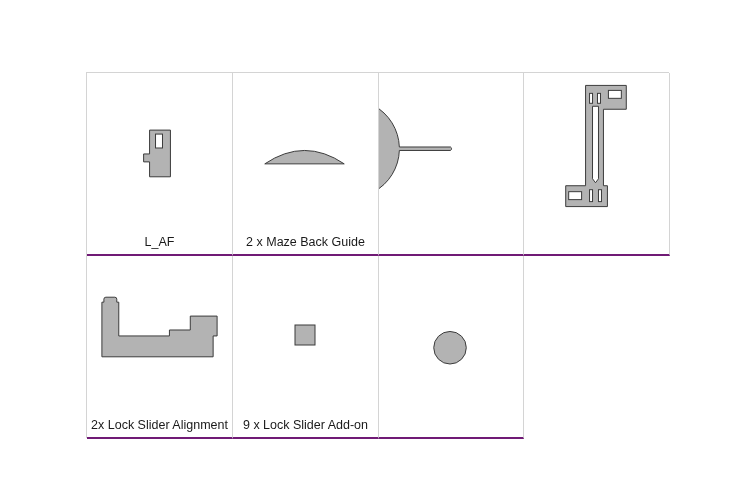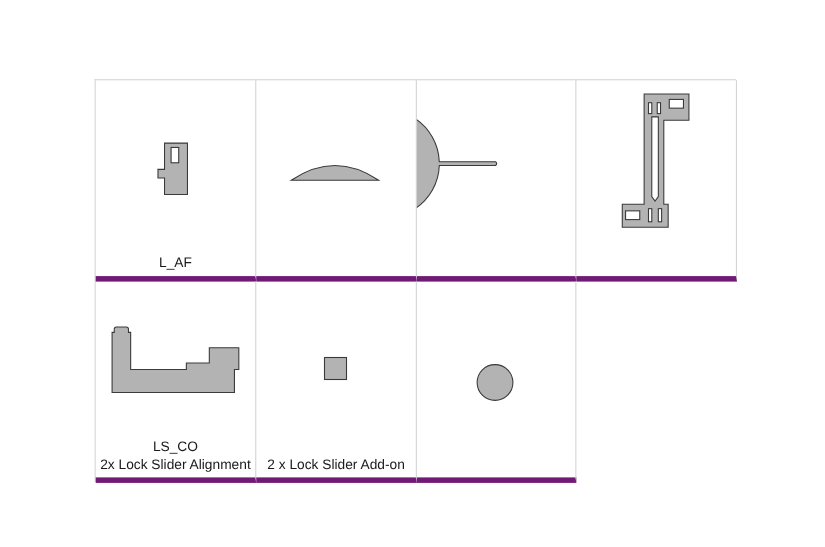--- a/index.html
+++ b/index.html
@@ -2,21 +2,21 @@
 <html><head>
 <meta charset="utf-8">
 <style>
   html, body { margin: 0; padding: 0; background: #ffffff; }
   body { width: 750px; height: 497px; position: relative; overflow: hidden;
          font-family: "Liberation Sans", "DejaVu Sans", sans-serif; color: #1a1a1a; }
   .grid { position: absolute; left: 86px; top: 72px; width: 583px; height: 366px;
           display: grid; grid-template-columns: 146px 146px 145px 146px;
           grid-template-rows: 183px 183px;
           border-top: 1px solid #d4d4d4; border-left: 1px solid #d4d4d4; box-sizing: border-box; }
-  .cell { position: relative; border-right: 1px solid #d4d4d4; border-bottom: 5px solid #701a75;
+  .cell { position: relative; border-right: 1px solid #d4d4d4; border-bottom: 2px solid #701a75;
           box-sizing: border-box; }
   .shape { position: absolute; left: 0; top: 0; width: 100%; height: 145px; }
   .shape svg { width: 100%; height: 100%; display: block; }
   .label { position: absolute; left: 0; right: 0; bottom: 4px; text-align: center;
            font-size: 12.5px; line-height: 16px; white-space: nowrap; }
   .code, .desc { display: block; }
   svg .part { fill: #b3b3b3; stroke: #3a3a3a; stroke-width: 1; }
   svg .hole { fill: #ffffff; stroke: #3a3a3a; stroke-width: 1; }
 </style>
 </head>
@@ -36,20 +36,21 @@
     </div>
   </div>
 
   <div class="cell">
     <div class="shape">
       <svg viewBox="0 0 146 145">
         <path class="part" d="M32,91 Q72,64 112,91 Z"></path>
       </svg>
     </div>
     <div class="label">
+      <span class="desc">2 x Maze Back Guide</span>
     </div>
   </div>
 
   <div class="cell">
     <div class="shape">
       <svg viewBox="0 0 145 145">
         <path class="part" d="M20.5,74 A49.5,49.5 0 1 0 20.5,77.5 L72,77.5 A2,2 0 0 0 72,74 Z"></path>
       </svg>
     </div>
   </div>
@@ -70,33 +71,32 @@
   </div>
 
 
   <div class="cell">
     <div class="shape">
       <svg viewBox="0 0 146 145">
         <path class="part" d="M15,46 L17,46 L17,43 Q17,41 19,41 L28,41 Q30,41 30,43 L30,46 L32,46 L32,80 L83,80 L83,74 L104,74 L104,60 L131,60 L131,80 L127,80 L127,101 L15,101 Z"></path>
       </svg>
     </div>
     <div class="label">
-      <span class="code">LS_CO</span>
       <span class="desc">2x Lock Slider Alignment</span>
     </div>
   </div>
 
   <div class="cell">
     <div class="shape">
       <svg viewBox="0 0 145 145">
         <rect class="part" x="62" y="69" width="20" height="20"></rect>
       </svg>
     </div>
     <div class="label">
-      <span class="desc">2 x Lock Slider Add-on</span>
+      <span class="desc">9 x Lock Slider Add-on</span>
     </div>
   </div>
 
   <div class="cell">
     <div class="shape">
       <svg viewBox="0 0 146 145">
         <circle class="part" cx="72" cy="92" r="16.5"></circle>
       </svg>
     </div>
   </div>

